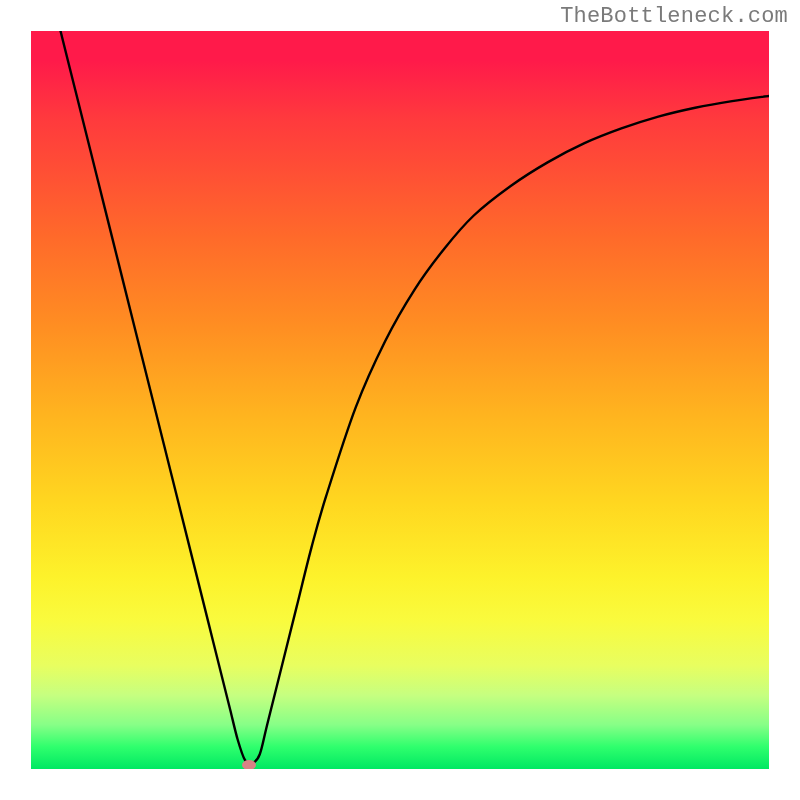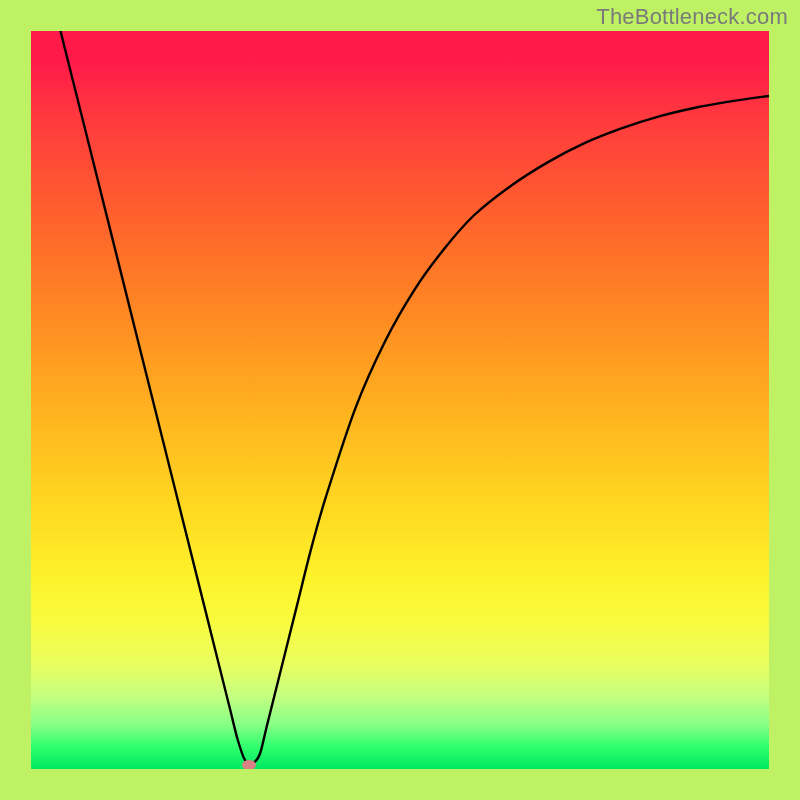--- a/index.html
+++ b/index.html
@@ -8,21 +8,22 @@
     width: 800px;
     height: 800px;
     background: #000;
     font-family: Arial, Helvetica, sans-serif;
     overflow: hidden;
   }
   .frame {
     position: relative;
     width: 800px;
     height: 800px;
-    background: #bef264;
+    background: #ffffff;
+    font-family: Liberation Mono, monospace;
   }
   .attribution {
     position: absolute;
     top: 4px;
     right: 12px;
     color: #7a7a7a;
     font-size: 22px;
     font-weight: 500;
     letter-spacing: 0.2px;
   }

